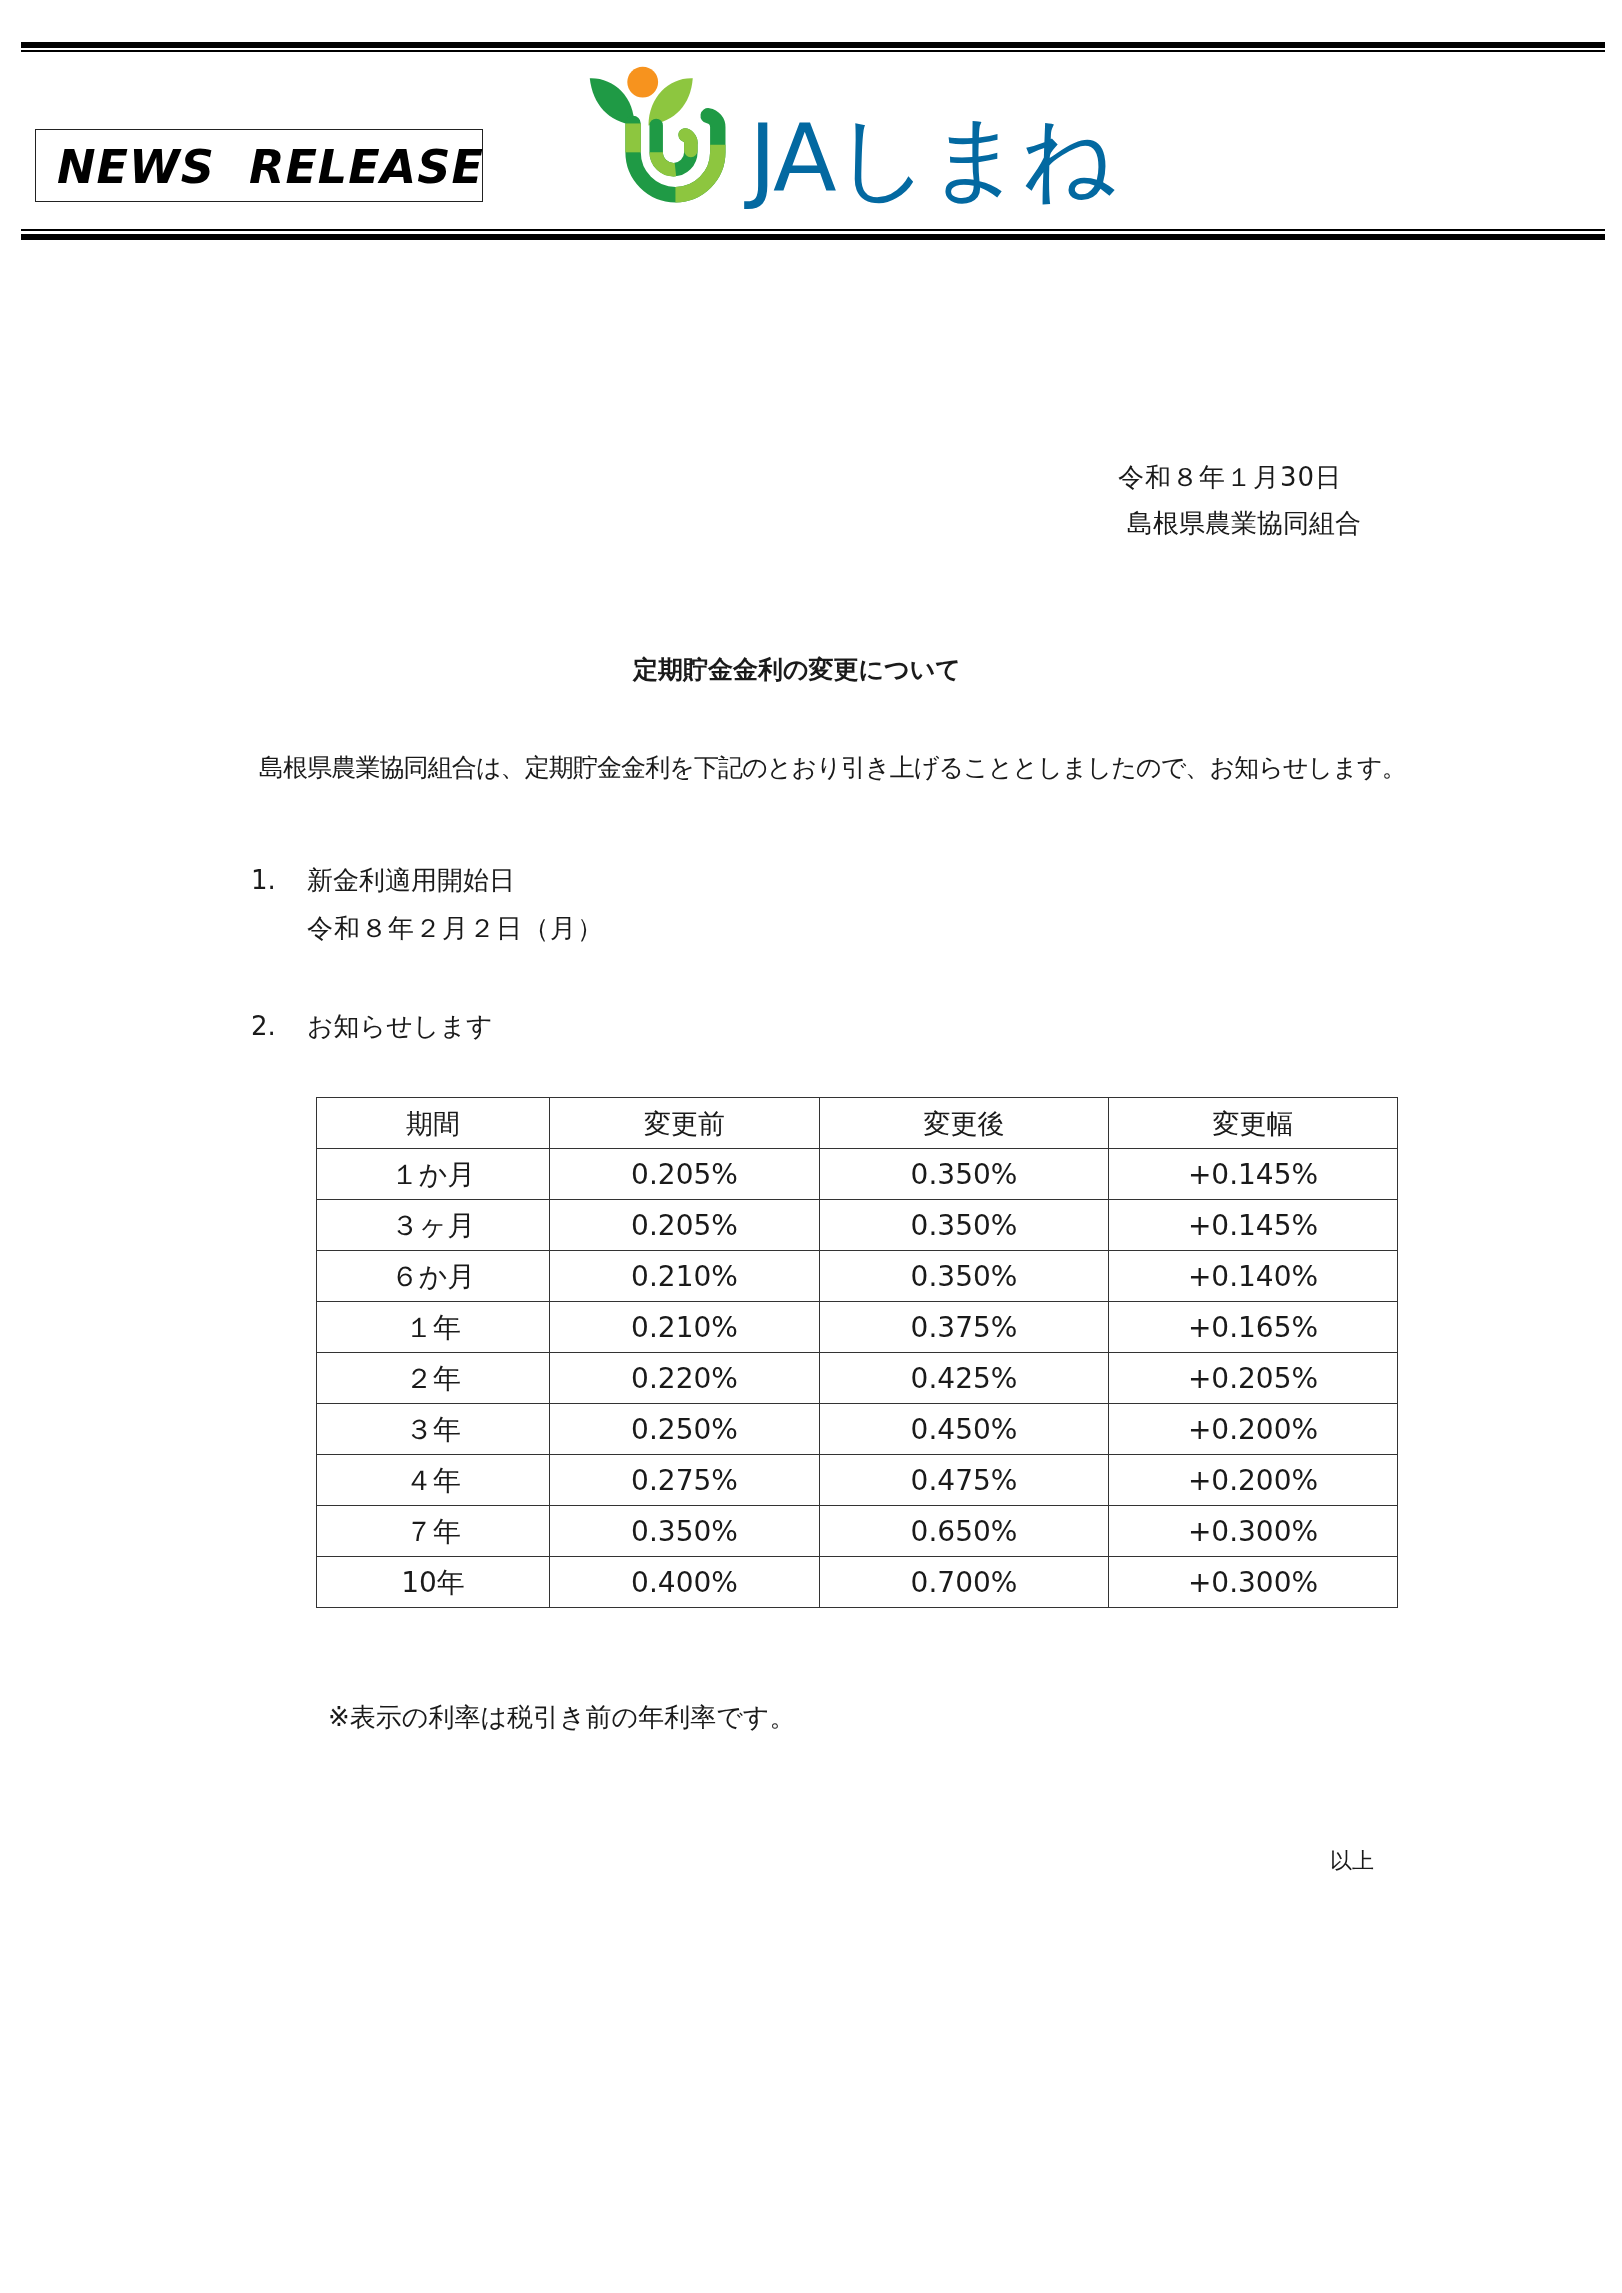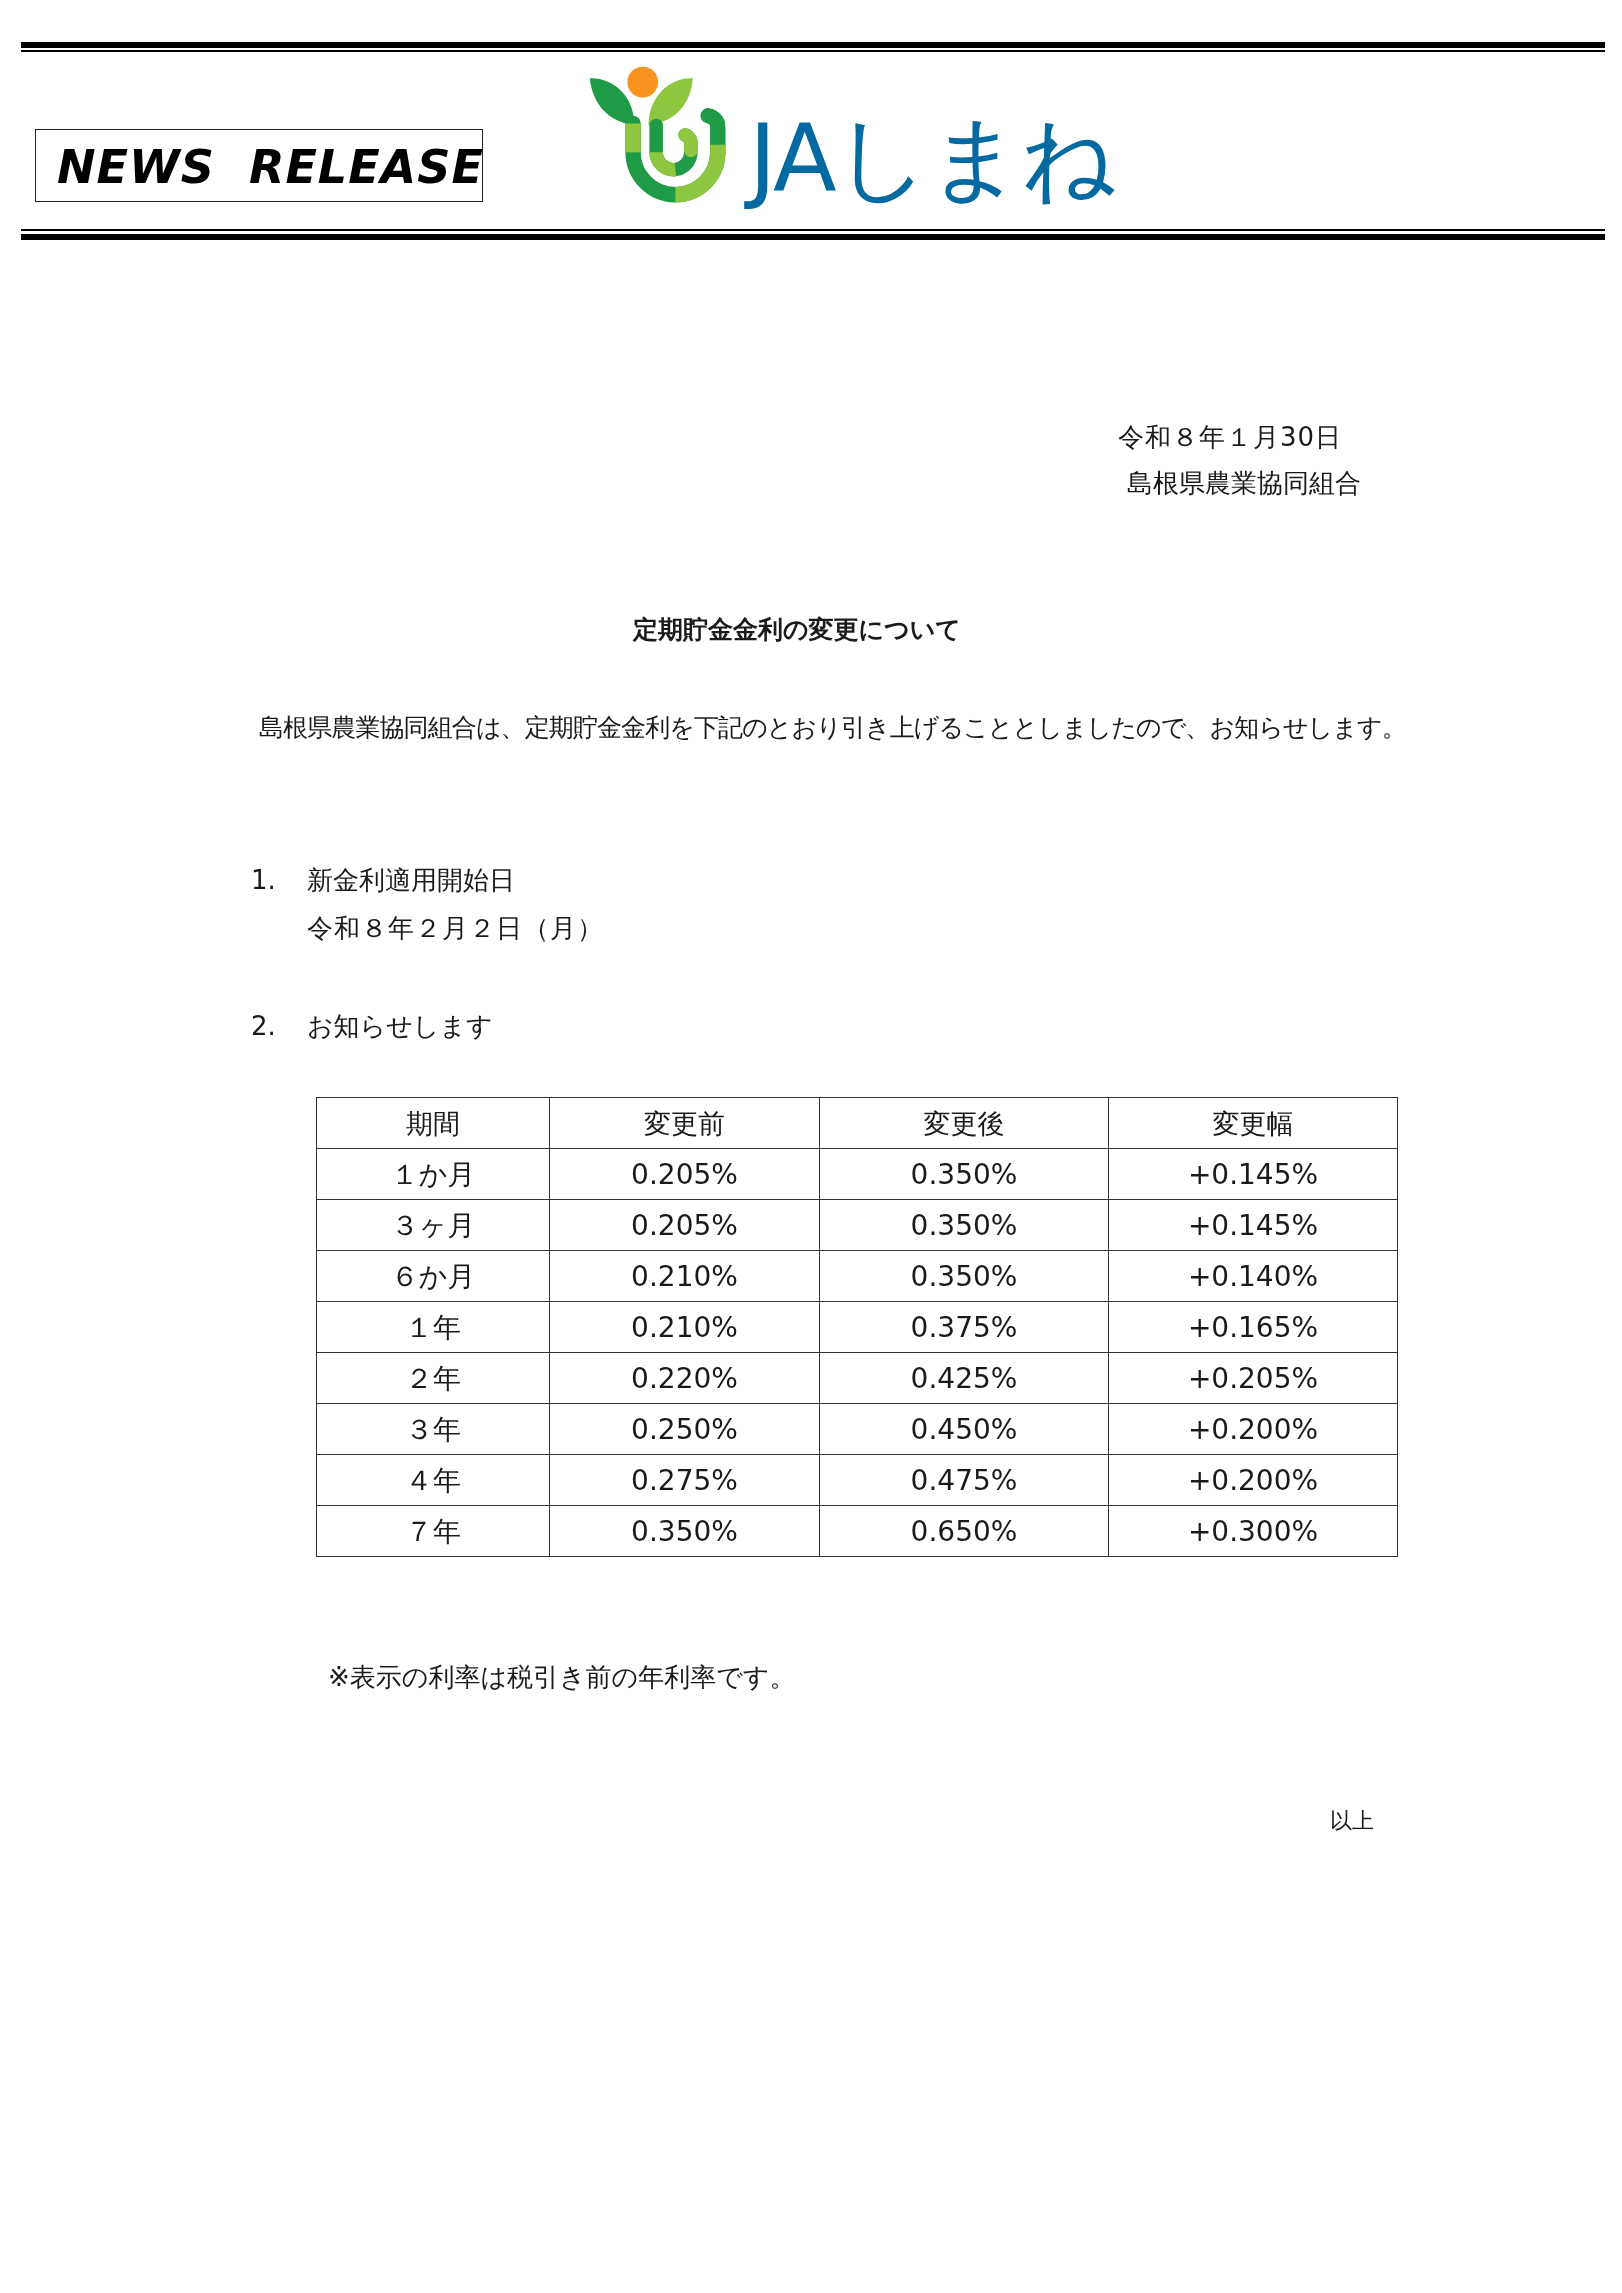--- a/index.html
+++ b/index.html
@@ -5,21 +5,21 @@
   html, body { margin:0; padding:0; background:#ffffff; }
   body { width:1622px; height:2293px; position:relative; overflow:hidden;
          font-family:"DejaVu Sans","Liberation Sans",sans-serif; color:#1a1a1a; }
   .abs { position:absolute; }
   .rule { position:absolute; left:21px; width:1584px; background:#000; }
   #news-box { left:35px; top:129px; width:448px; height:73px; border:1.9px solid #222; box-sizing:border-box; }
   #news-text { position:absolute; left:21px; top:13.5px; font-family:"DejaVu Sans",sans-serif; font-weight:bold; font-style:italic;
                font-size:47px; line-height:46px; letter-spacing:1px; white-space:pre; color:#000; transform:scaleX(0.98); transform-origin:left; }
   #logo-icon { left:579px; top:58px; width:164px; height:154px; }
   #logo-text { left:749px; top:108px; font-family:"DejaVu Sans",sans-serif; font-size:93px; line-height:100px; color:#0369a1; letter-spacing:-1.9px; white-space:nowrap; }
-  .txt { position:absolute; font-size:26px; line-height:33px; white-space:nowrap; color:#1a1a1a; }
+  .txt { position:absolute; font-size:26px; line-height:33px; white-space:nowrap; color:#1a1a1a;margin-top:40px; }
   #date { left:1118px; top:421px; letter-spacing:1px; }
   #org { left:1127px; top:467px; }
   #title { left:633px; top:613px; font-weight:bold; font-size:25px; }
   #body-text { left:259px; top:711px; font-size:25px; letter-spacing:-0.9px; }
   .num { position:absolute; font-size:26px; line-height:33px; white-space:nowrap; }
   #s1-num { left:251px; top:864px; }
   #s1-label { left:307px; top:864px; }
   #s1-value { left:307px; top:912px; letter-spacing:1px; }
   #s2-num { left:251px; top:1010px; }
   #s2-label { left:307px; top:1010px; }
@@ -135,19 +135,25 @@
       <td>0.275%</td>
       <td>0.475%</td>
       <td>+0.200%</td>
     </tr>
     <tr>
       <td>７年</td>
       <td>0.350%</td>
       <td>0.650%</td>
       <td>+0.300%</td>
     </tr>
+    <tr>
+      <td>10年</td>
+      <td>0.400%</td>
+      <td>0.700%</td>
+      <td>+0.300%</td>
+    </tr>
   </tbody>
 </table>
 
 <div id="footnote" class="txt">※表示の利率は税引き前の年利率です。</div>
 
 <div id="closing" class="txt">以上</div>
 
 
 </body></html>

